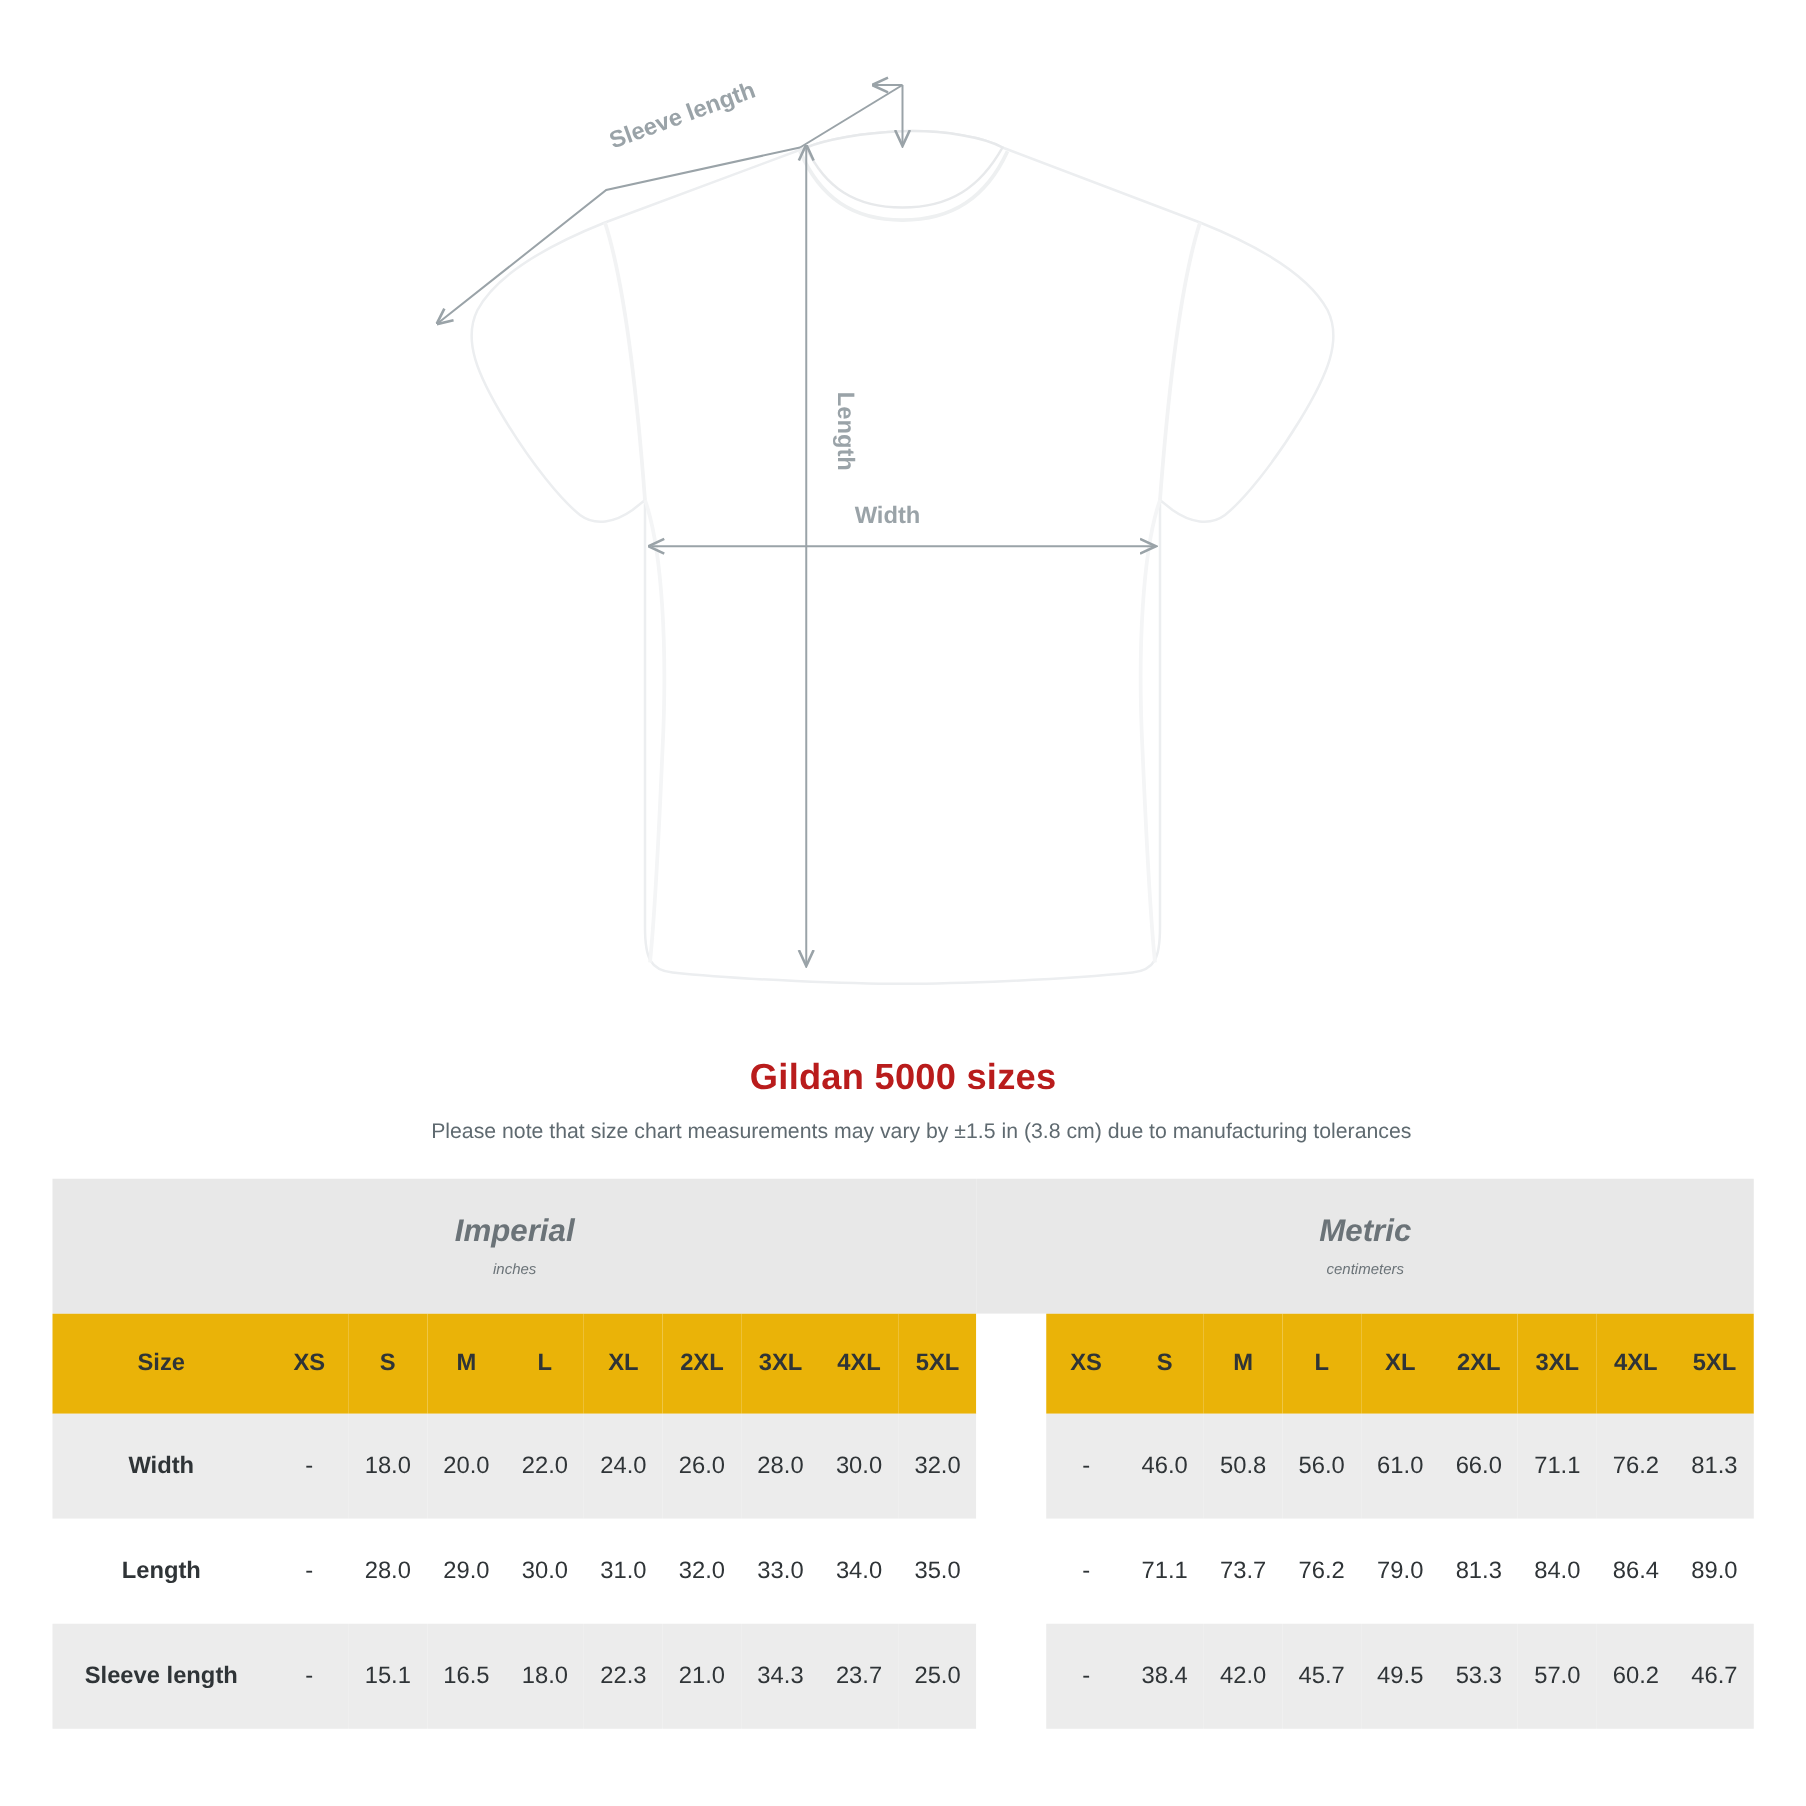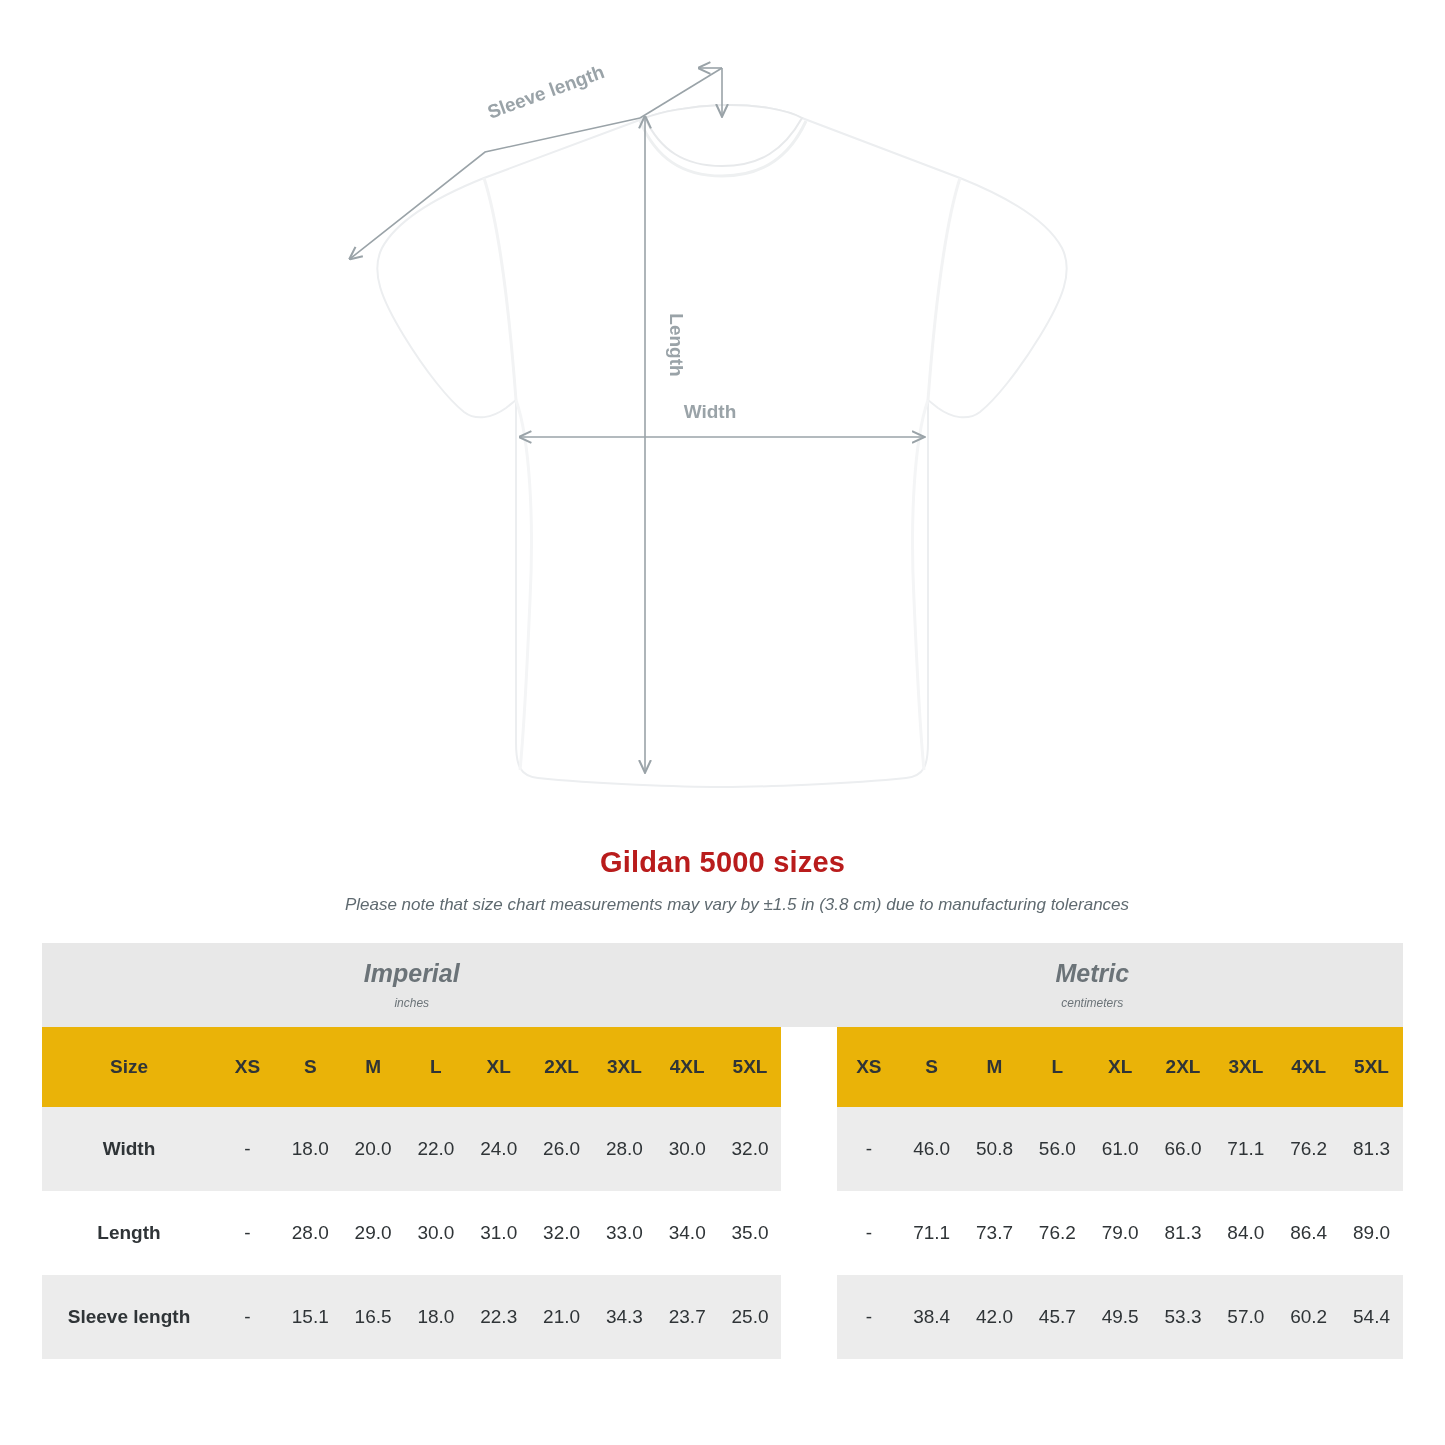--- a/index.html
+++ b/index.html
@@ -38,42 +38,41 @@
   }
   .chart-title {
     font-size: 29px;
     font-weight: bold;
     color: #b91c1c;
     letter-spacing: 0.2px;
   }
   .chart-note {
     margin-top: 16px;
     font-size: 17px;
-    font-style: italic;
     color: #5f6a70;
     padding-left: 29px;
   }
 
   
   .table-wrap {
     margin: 28px 42px 0 42px;
   }
   table.size-table {
     width: 1361px;
     border-collapse: collapse;
     table-layout: fixed;
   }
   table.size-table td, table.size-table th {
     border: none;
     text-align: center;
     vertical-align: middle;
   }
   .unit-header td {
     background: #e8e8e8;
-    height: 84px;
+    height: 108px;
     padding: 0;
   }
   .unit-name {
     font-size: 25px;
     font-style: italic;
     font-weight: bold;
     color: #6b7378;
     line-height: 1.1;
   }
   .unit-sub {
@@ -291,19 +290,19 @@
             <td>25.0</td>
             <td class="gap-cell"></td>
             <td>-</td>
             <td>38.4</td>
             <td>42.0</td>
             <td>45.7</td>
             <td>49.5</td>
             <td>53.3</td>
             <td>57.0</td>
             <td>60.2</td>
-            <td>54.4</td>
+            <td>46.7</td>
           </tr>
         </tbody>
     </table>
   </div>
 
 </div>
 
 </body></html>

